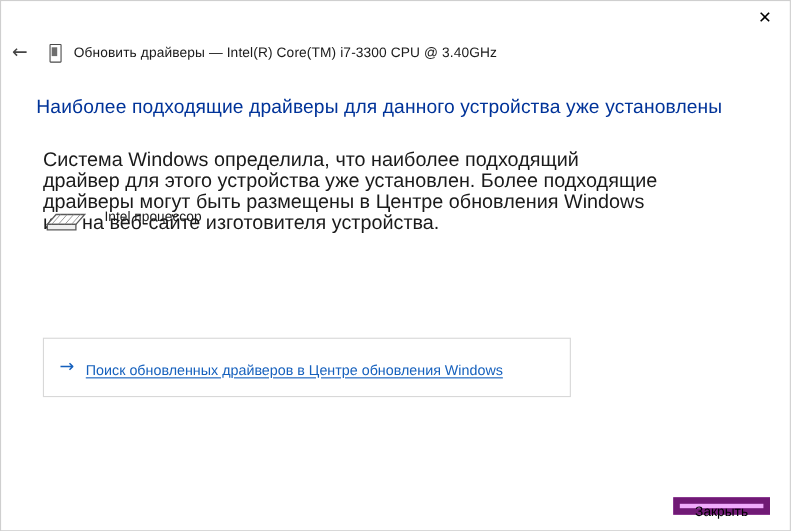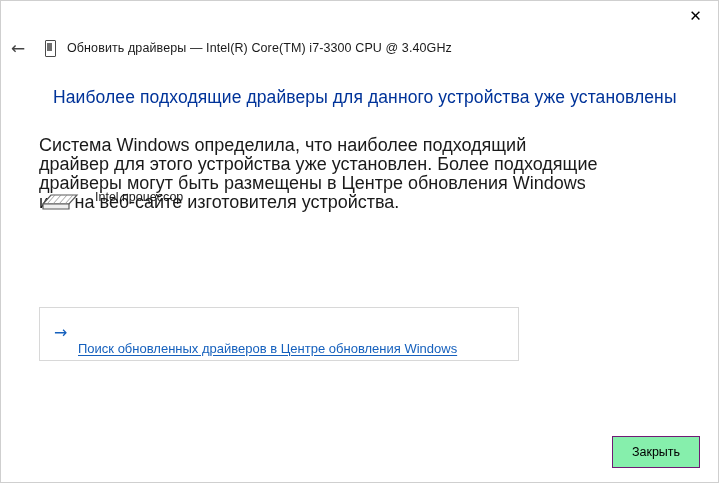--- a/index.html
+++ b/index.html
@@ -114,21 +114,21 @@
   .content {
     position: absolute;
     left: 0;
     top: 61px;
     width: 100%;
     bottom: 0;
   }
 
   .page-heading {
     position: absolute;
-    left: 52px;
+    left: 32px;
     top: 25px;
     font-size: 17.5px;
     color: #003399;
     letter-spacing: 0.1px;
     white-space: nowrap;
   }
 
   .body-text {
     position: absolute;
     left: 38px;
@@ -177,21 +177,21 @@
     left: 14px;
     top: 17px;
     font-size: 16px;
     color: #1560bd;
     line-height: 1;
     font-family: "DejaVu Sans", sans-serif;
   }
   .link-panel .link-text {
     position: absolute;
     left: 38px;
-    top: 31px;
+    top: 19px;
     width: 430px;
     font-size: 13px;
     line-height: 19px;
     color: #1560bd;
     text-decoration: underline;
     text-underline-offset: 2px;
   }
 
   
   .footer {
@@ -199,26 +199,26 @@
     left: 0;
     right: 0;
     bottom: 0;
     height: 56px;
   }
   .close-action {
     position: absolute;
     right: 18px;
     bottom: 14px;
     width: 88px;
-    height: 32px;
+    height: 16px;
     font-size: 12.5px;
     font-family: "Liberation Sans", sans-serif;
     color: #000;
-    background: #86efac;
-    border: 1px solid #701a75;
+    background: #f0abfc;
+    border: 6px solid #701a75;
     cursor: default;
     padding: 0;
   }
 </style>
 </head>
 <body>
 
 <div class="window">
 
   <div class="titlebar">

